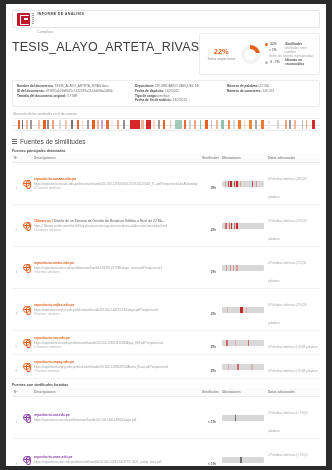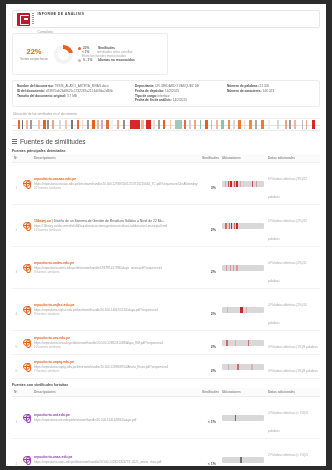--- a/index.html
+++ b/index.html
@@ -179,20 +179,21 @@
   <div class="brandbar">
     <span class="logo-mark"></span>
     <span class="logo-bars"></span>
     <span class="brand-text">
       <span class="brand-title">INFORME DE ANÁLISIS</span><br>
       <span class="brand-sub">Compilatio</span>
     </span>
   </div>
 
   <div class="titlerow">
+    <div class="doc-title">TESIS_ALAYO_ARTETA_RIVAS</div>
     <div class="scorebox">
       <div class="score-left">
         <div class="score-pct">22%</div>
         <div class="score-lbl">Textos sospechosos</div>
       </div>
       <div class="donut"></div>
       <div class="legend">
           <div class="legend-row">
             <span class="lg-dot orange"></span>
             <span class="lg-pct">22%</span>

